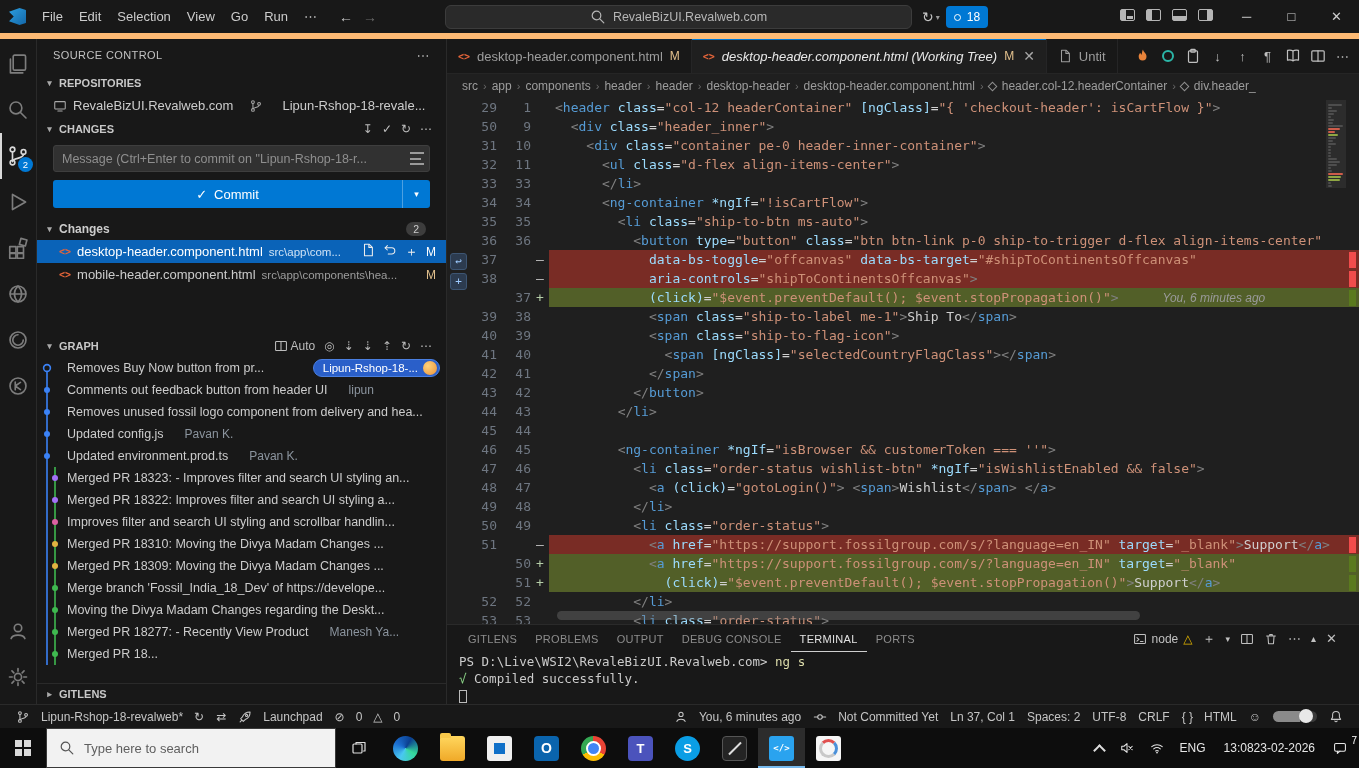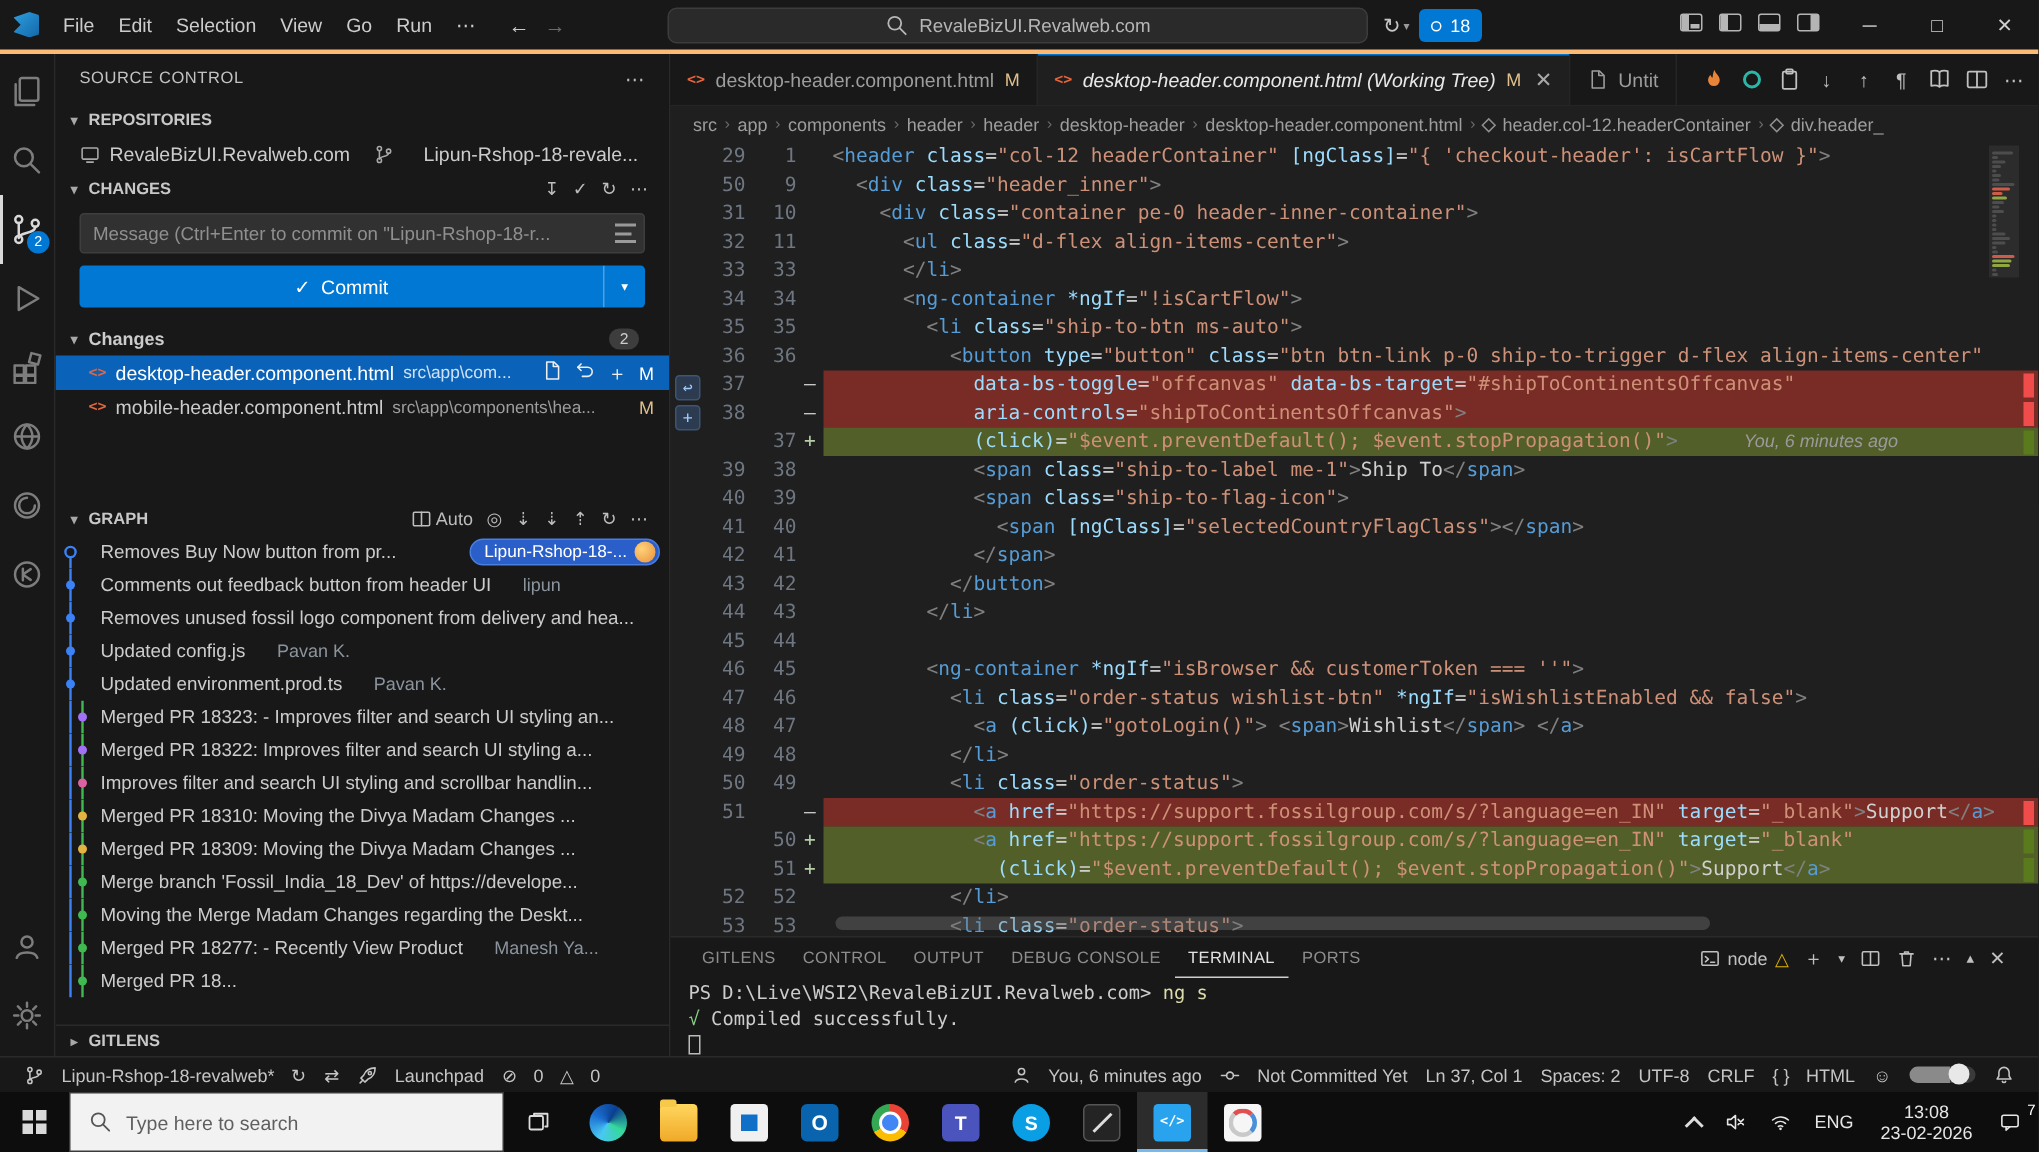--- a/index.html
+++ b/index.html
@@ -1,21 +1,21 @@
 <!DOCTYPE html>
 <html><head>
 <meta charset="utf-8">
 <style>
 *{margin:0;padding:0;box-sizing:border-box}
 html,body{width:1359px;height:768px;overflow:hidden}
 body{background:#1f1f1f;color:#ccc;font-family:"Liberation Sans",sans-serif;font-size:13px}
 #app{position:relative;width:1359px;height:768px;display:flex;flex-direction:column}
 
 
-.titlebar{flex:0 0 34px;background:#181818;border-bottom:3px solid #fdba74;display:flex;align-items:center;position:relative}
+.titlebar{flex:0 0 34px;background:#181818;border-bottom:6px solid #fdba74;display:flex;align-items:center;position:relative}
 .app-logo{width:17px;height:17px;margin-left:9px;border-radius:3px;background:linear-gradient(135deg,#2c9fe0,#1467a8);clip-path:polygon(0 22%,62% 0,100% 12%,100% 88%,62% 100%,0 78%,28% 50%)}
 .menus{display:flex;margin-left:8px}
 .menu-item{padding:3px 8px;border-radius:5px;color:#ccc;font-size:13px}
 .navarrow{margin-left:14px;color:#c9c9c9;font-size:14px}
 .navarrow.dim{color:#6b6b6b;margin-left:10px}
 .cmdcenter{position:absolute;left:445px;top:5px;width:467px;height:24px;background:#2a2a2a;border:1px solid #3c3c3c;border-radius:6px;display:flex;align-items:center;justify-content:center;gap:7px;color:#b6b6b6;font-size:12.5px}
 .tb-extra{position:absolute;left:922px;top:4px;display:flex;align-items:center;gap:6px;height:26px}
 .tb-sync{color:#c5c5c5;font-size:14px;display:flex;align-items:center}
 .mini-chev{font-size:8px;margin-left:2px;color:#9a9a9a}
 .badge18{background:#0078d4;color:#fff;border-radius:4px;padding:2px 8px;font-size:12px;display:flex;gap:6px;align-items:center;height:22px}
@@ -163,21 +163,21 @@
 .ai.skype-icon::after{content:"S"}
 .ai.pen-app-icon{background:#242424;border:1px solid #555;border-radius:4px}
 .ai.pen-app-icon::after{content:"";position:absolute;width:2px;height:17px;background:#ddd;transform:rotate(45deg)}
 .ai.vscode-icon{background:#2aa3ef;border-radius:3px;color:#fff;font-family:"DejaVu Sans Mono",monospace;font-size:9px;font-weight:bold}
 .ai.vscode-icon::after{content:"</>"}
 .ai.paint-icon{background:#f6f6f6;border-radius:3px}
 .ai.paint-icon::after{content:"";width:13px;height:13px;border-radius:50%;border:3px solid #c9c9c9;border-top-color:#e05050;border-right-color:#4a90d9}
 .tray{margin-left:auto;display:flex;align-items:center}
 .tray-item{padding:0 8px;color:#e6e6e6;font-size:12px;height:40px;display:flex;align-items:center;justify-content:center}
 .up-chev{width:9px;height:9px;border-left:2px solid #ddd;border-top:2px solid #ddd;transform:rotate(45deg);margin-top:4px}
-.clock{flex-direction:column;line-height:14px;font-size:12px;text-align:center;padding:0 10px}
+.clock{line-height:14px;font-size:12px;text-align:center;padding:0 10px}
 .notif{position:relative;padding-right:12px}
 .notif .cnt{position:absolute;top:7px;right:2px;font-size:10px;color:#fff}
 </style>
 </head>
 <body>
 
 <div id="app">
 
   <div class="titlebar">
     <span class="app-logo"></span>
@@ -484,21 +484,21 @@
               <circle cx="18" cy="11" r="3" fill="#3fb950"></circle>
             </svg>
             <span class="g-label">Merge branch 'Fossil_India_18_Dev' of https://develope...</span>
           </div>
           <div class="g-row">
             <svg class="g-svg" viewBox="0 0 30 22" fill="none">
               <path d="M10 0v22" stroke="#3b82f6" stroke-width="1.6"></path>
               <path d="M18 0v22" stroke="#3fb950" stroke-width="1.6"></path>
               <circle cx="18" cy="11" r="3" fill="#3fb950"></circle>
             </svg>
-            <span class="g-label">Moving the Merge Madam Changes regarding the Deskt...</span>
+            <span class="g-label">Moving the Divya Madam Changes regarding the Deskt...</span>
           </div>
           <div class="g-row">
             <svg class="g-svg" viewBox="0 0 30 22" fill="none">
               <path d="M10 0v22" stroke="#3b82f6" stroke-width="1.6"></path>
               <path d="M18 0v22" stroke="#3fb950" stroke-width="1.6"></path>
               <circle cx="18" cy="11" r="3" fill="#3fb950"></circle>
             </svg>
             <span class="g-label">Merged PR 18277: - Recently View Product<span class="g-author">Manesh Ya...</span></span>
           </div>
           <div class="g-row">
@@ -675,21 +675,21 @@
             <span class="rl-mark" style="top:458px;height:16px;background:#5a7a1e"></span>
             <span class="rl-mark" style="top:477px;height:16px;background:#5a7a1e"></span>
           </div>
         <div class="hscroll"></div>
       </div>
 
       <div class="panel">
         <div class="panel-tabs">
           <span id="ptabs" style="display:flex;height:100%">
               <span class="ptab">GITLENS</span>
-              <span class="ptab">CONTROL</span>
+              <span class="ptab">PROBLEMS</span>
               <span class="ptab">OUTPUT</span>
               <span class="ptab">DEBUG CONSOLE</span>
               <span class="ptab active">TERMINAL</span>
               <span class="ptab">PORTS</span>
             </span>
           <div class="panel-tools">
             <span class="node-chip">
               <span class="st-ic">
                   <svg width="14" height="14" viewBox="0 0 16 16" fill="none" stroke="currentColor" stroke-width="1.2" stroke-linecap="round" stroke-linejoin="round">
                     <rect x="1.8" y="2.8" width="12.4" height="10.4" rx="1"></rect>

